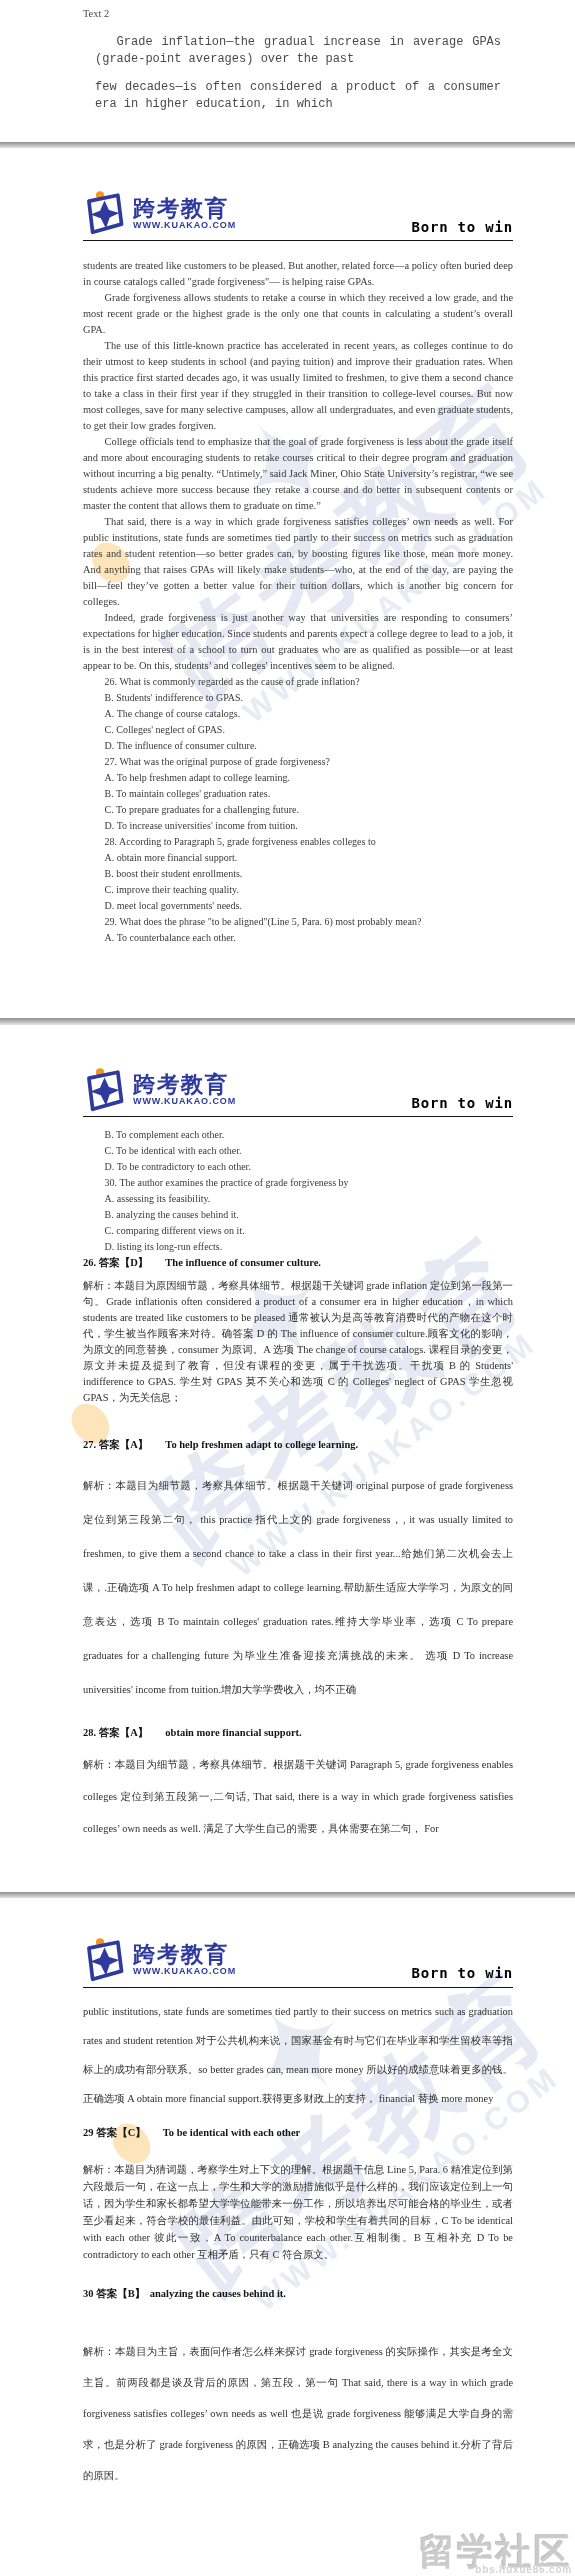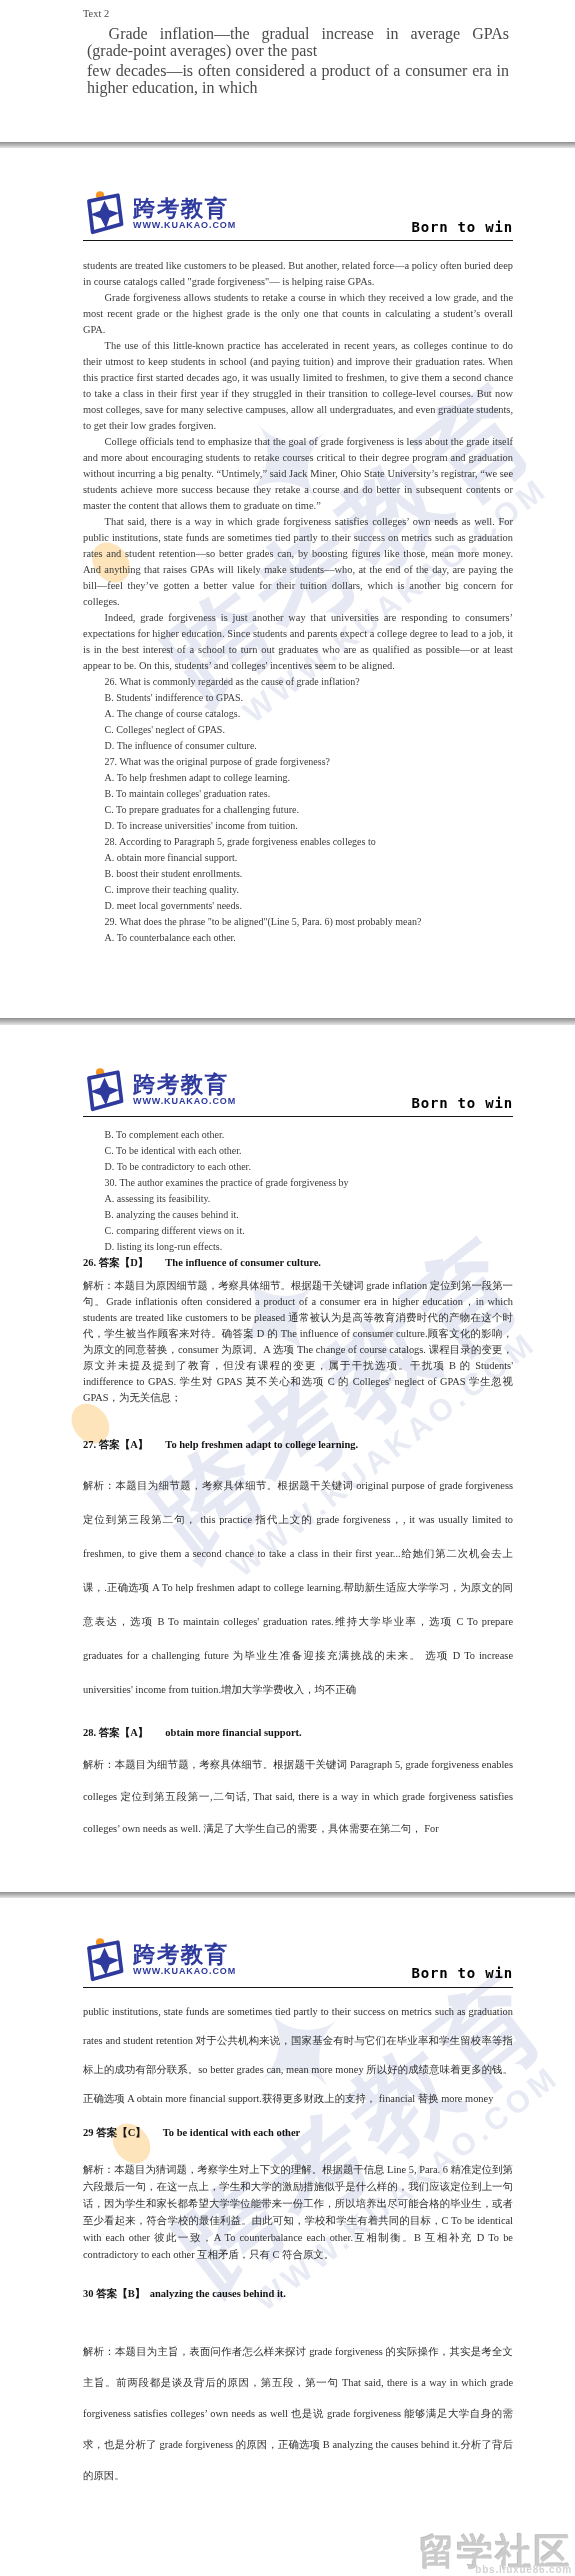--- a/index.html
+++ b/index.html
@@ -4,21 +4,21 @@
 <style>
   html,body{margin:0;padding:0;background:#ffffff;}
   .sheet{
     position:relative;width:575px;height:2576px;background:#fff;overflow:hidden;
     font-family:"Liberation Serif", serif;color:#3a3a3a;
   }
   .pad{padding-left:83px;padding-right:62px;}
   
   .intro{height:136px;padding-top:6.2px;}
   .intro .h{font-size:10.4px;line-height:16px;color:#4a4a4a;}
-  .intro p{margin:4px;font-size:16px;line-height:16.6px;text-align:justify;color:#4a4a4a;}
+  .intro p{margin:12px;font-size:12px;line-height:16.6px;text-align:justify;color:#4a4a4a;font-family:Liberation Mono, monospace;}
   .indent{text-indent:21.6px;}
   
   .pagebreak{height:6.2px;background:linear-gradient(180deg,#8f8f8f 0%,#b5b5b5 45%,#e4e4e4 100%);}
   
   .page{position:relative;overflow:hidden;background:#fff;}
   .page1{height:870px;}
   .page2{height:867px;}
   .page3{height:685px;}
   .pagecontent{position:relative;z-index:2;}
   

